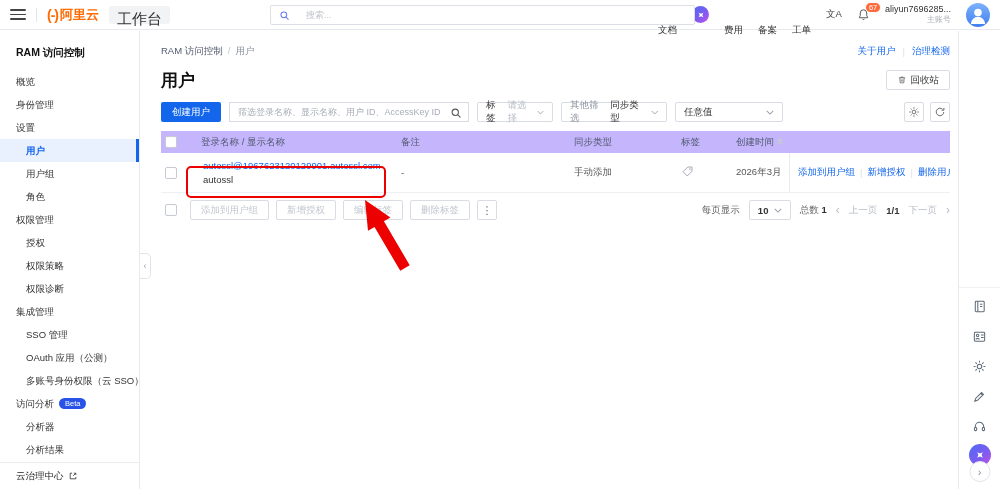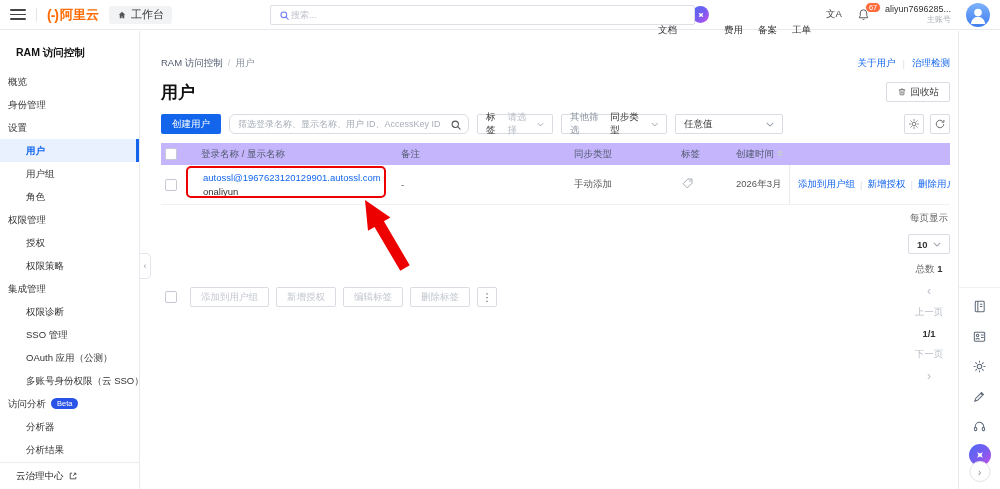--- a/index.html
+++ b/index.html
@@ -11,23 +11,23 @@
   
   .topnav { position:absolute; top:0; left:0; right:0; height:30px; background:#fff;
     border-bottom:1px solid #e7e9ee; display:flex; align-items:center; z-index:40; }
   .tn-left { display:flex; align-items:center; gap:10px; padding-left:10px; }
   .hamburger { width:16px; display:flex; flex-direction:column; gap:3px; cursor:pointer; }
   .hamburger span { display:block; height:1.6px; background:#444; border-radius:1px; }
   .tn-divider { width:1px; height:14px; background:#e3e5ea; }
   .logo { display:flex; align-items:center; gap:2px; font-weight:bold; color:#ff6a00; font-size:13px; }
   .logo .logo-mark { letter-spacing:-1px; font-size:14px; }
   .workbench { display:flex; align-items:center; gap:4px; height:18px; padding:0 8px;
-    background:#f2f3f5; border:none; border-radius:3px; font-size:11px; color:#333; cursor:pointer; }
+    background:#f2f3f5; border:none; border-radius:3px; font-size:15px; color:#333; cursor:pointer;flex-direction:column; }
   .tn-search { position:absolute; left:270px; top:5px; width:425px; height:20px;
-    border:1px solid #dcdfe6; border-radius:2px; display:flex; align-items:center; gap:1px;
+    border:1px solid #dcdfe6; border-radius:2px; display:flex; align-items:center; gap:16px;
     padding:0 8px; background:#fff; }
   .tn-search input { border:none; outline:none; flex:1; font-size:9px; color:#333; background:transparent; }
   .tn-search input::placeholder { color:#c0c4cc; }
   .tn-right { margin-left:auto; display:flex; align-items:center; gap:15px; padding-right:10px; }
   .tn-link { font-size:9.5px; color:#333; cursor:pointer; white-space:nowrap;margin-top:31px; }
   .tongyi { width:17px; height:17px; border-radius:50%;
     background:linear-gradient(135deg,#4f6bf5 0%,#7a5cf0 55%,#c94fe8 100%);
     display:flex; align-items:center; justify-content:center; cursor:pointer; }
   .tn-lang { font-size:9.5px; color:#444; cursor:pointer; }
   .tn-bell { position:relative; cursor:pointer; display:flex;justify-content:center; }
@@ -38,53 +38,53 @@
   .acc-name { font-size:9px; color:#333; }
   .acc-type { font-size:8px; color:#b0b3ba; }
   .avatar { width:24px; height:24px; border-radius:50%;
     background:linear-gradient(180deg,#7db2fb,#3f7ef0); overflow:hidden; cursor:pointer;
     display:flex; align-items:center; justify-content:center; }
 
   
   .sidebar { position:absolute; top:31px; left:0; width:140px; bottom:0; background:#fff;
     border-right:1px solid #e7e9ee; z-index:10; }
   .side-title { padding:15px 0 10px 16px; font-size:10.5px; font-weight:bold; color:#111; }
-  .side-item { height:23px; line-height:23px; padding-left:8px; font-size:9.5px; color:#333;
+  .side-item { height:23px; line-height:23px; padding-left:16px; font-size:9.5px; color:#333;
     cursor:pointer; white-space:nowrap; overflow:hidden; display:flex; align-items:center; }
   .side-item.child { padding-left:26px; }
   .side-item.active { color:#1366ec; font-weight:bold; background:#e9f1fe;
     box-shadow:inset -3px 0 0 #1366ec; }
   .beta-badge { margin-left:5px; background:#2953e8; color:#fff; font-size:7.5px; font-weight:normal;
     padding:1px 6px; border-radius:8px; line-height:1.2; }
   .side-footer { position:absolute; left:0; right:0; bottom:0; height:27px; border-top:1px solid #ececec;
     display:flex; align-items:center; gap:4px; padding-left:16px; font-size:9.5px; color:#222; cursor:pointer; }
   .collapse-handle { position:absolute; left:140px; top:253px; width:11px; height:26px; background:#fff;
     border:1px solid #e2e4e9; border-left:none; border-radius:0 5px 5px 0; color:#9aa0ab;
     display:flex; align-items:center; justify-content:center; font-size:9px; cursor:pointer; z-index:11; }
 
   
   .main { position:absolute; top:31px; left:141px; right:42px; bottom:0; background:#fff;
     padding:0 8px 0 20px; overflow:hidden; }
-  .crumb-row { margin-top:26px; display:flex; justify-content:space-between; }
+  .crumb-row { margin-top:14px; display:flex; justify-content:space-between; }
   .breadcrumb { font-size:9.5px; color:#515a6e; }
   .breadcrumb .sep { color:#c0c4cc; margin:0 5px; }
   .breadcrumb .cur { color:#8a919f; }
   .top-links { font-size:9.5px; color:#1366ec; display:flex; align-items:center; gap:7px; }
   .top-links .pipe { color:#dcdfe6; }
   .top-links span { cursor:pointer; }
   .title-row { margin-top:9px; display:flex; justify-content:space-between; align-items:center; height:26px; }
   .page-title { font-size:17px; font-weight:bold; color:#111; }
   .btn { display:inline-flex; align-items:center; justify-content:center; gap:4px; height:20px;
     border:1px solid #d9dce3; background:#fff; border-radius:2px; font-size:9.5px; color:#333;
     padding:3px 10px; cursor:pointer; white-space:nowrap; }
   .toolbar { margin-top:9px; display:flex; gap:8px; height:20px; }
   .btn-primary { height:20px; padding:0 11px; background:#1366ec; color:#fff; border:none;
     border-radius:2px; font-size:9.5px; cursor:pointer; white-space:nowrap; }
   .filter-search { position:relative; width:240px; height:20px; border:1px solid #d9dce3;
-    border-radius:6px; background:#fff; }
+    border-radius:0; background:#fff; }
   .filter-search input { border:none; outline:none; width:100%; height:100%; padding:0 22px 0 8px;
     font-size:9px; color:#333; background:transparent; }
   .filter-search input::placeholder { color:#a8aeb8; }
   .filter-search .mag { position:absolute; right:6px; top:3.5px; }
   .select { display:inline-flex; align-items:center; gap:5px; height:20px; padding:0 8px;
     border:1px solid #d9dce3; border-radius:2px; background:#fff; font-size:9.5px; cursor:pointer; }
   .select .lbl { color:#333; }
   .select .muted { color:#8a919f; }
   .select .ph { color:#b8bdc6; }
   .select .chev { margin-left:auto; }
@@ -113,21 +113,21 @@
   .op-links { display:flex; align-items:center; gap:5px; white-space:nowrap; overflow:hidden; }
   .op-links a { color:#1366ec; text-decoration:none; cursor:pointer; }
   .op-links .pipe { color:#dcdfe6; }
   .clip { white-space:nowrap; overflow:hidden; }
 
   
   .batch-row { margin-top:7px; display:flex; align-items:center; gap:7px; font-size:9.5px; }
   .batch-row .cb { margin-left:4px; margin-right:6px; }
   .btn-disabled { color:#c3c7cf; cursor:default; }
   .more-btn { width:20px; padding:0; font-size:11px; color:#666; }
-  .pager { margin-left:auto; display:flex; align-items:center; gap:9px; color:#666;flex-direction:column; }
+  .pager { margin-left:auto; display:flex; align-items:center; gap:9px; color:#666; }
   .pager .sel-size { width:42px; }
   .pager b { color:#333; }
   .pg-dim { color:#b8bdc6; cursor:pointer; }
   .pg-cur { color:#333; font-weight:bold; }
   .pg-arrow { color:#b8bdc6; font-size:12px; cursor:pointer; line-height:1; }
 
   
   .right-rail { position:absolute; top:31px; right:0; width:42px; bottom:0; background:#fff;
     border-left:1px solid #e7e9ee; z-index:10; }
   .rail-icons { position:absolute; top:256px; left:0; right:0; border-top:1px solid #f0f1f3;
@@ -231,25 +231,25 @@
         </div>
         <div class="side-item group">
           <span>权限管理</span>
         </div>
         <div class="side-item child">
           <span>授权</span>
         </div>
         <div class="side-item child">
           <span>权限策略</span>
         </div>
+        <div class="side-item child">
+          <span>权限诊断</span>
+        </div>
         <div class="side-item group">
           <span>集成管理</span>
-        </div>
-        <div class="side-item child">
-          <span>权限诊断</span>
         </div>
         <div class="side-item child">
           <span>SSO 管理</span>
         </div>
         <div class="side-item child">
           <span>OAuth 应用（公测）</span>
         </div>
         <div class="side-item child">
           <span>多账号身份权限（云 SSO）</span>
         </div>
@@ -350,21 +350,21 @@
         <span>标签</span>
         <span class="clip"><span>创建时间</span><span class="sortcaret">
               <i class="up"></i>
               <i class="dn"></i>
             </span></span>
       </div>
       <div class="trow">
         <span class="cb"></span>
         <div class="name-cell">
           <a>autossl@1967623120129901.autossl.com</a>
-          <div class="disp">onaliyun</div>
+          <div class="disp">autossl</div>
         </div>
         <span class="cell-muted">-</span>
         <span class="cell-muted">手动添加</span>
         <span>
           <svg width="13" height="13" viewBox="0 0 16 16">
               <path d="M2.5 8.3 8.3 2.5h5.2v5.2L7.7 13.5z" fill="none" stroke="#9aa0ab" stroke-width="1.1"></path>
               <circle cx="11" cy="5" r="0.9" fill="#9aa0ab"></circle>
             </svg>
         </span>
         <span class="cell-muted clip">2026年3月</span>

